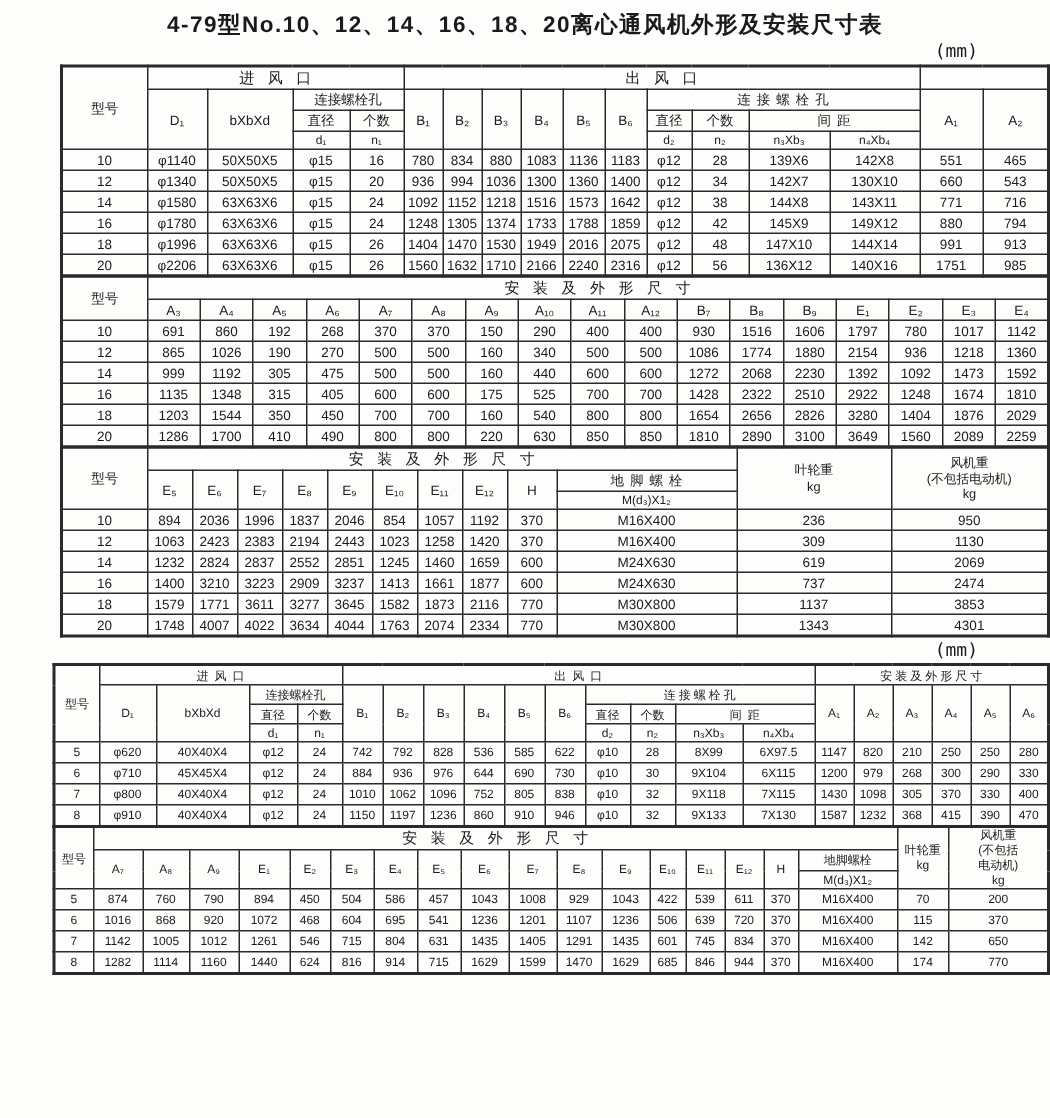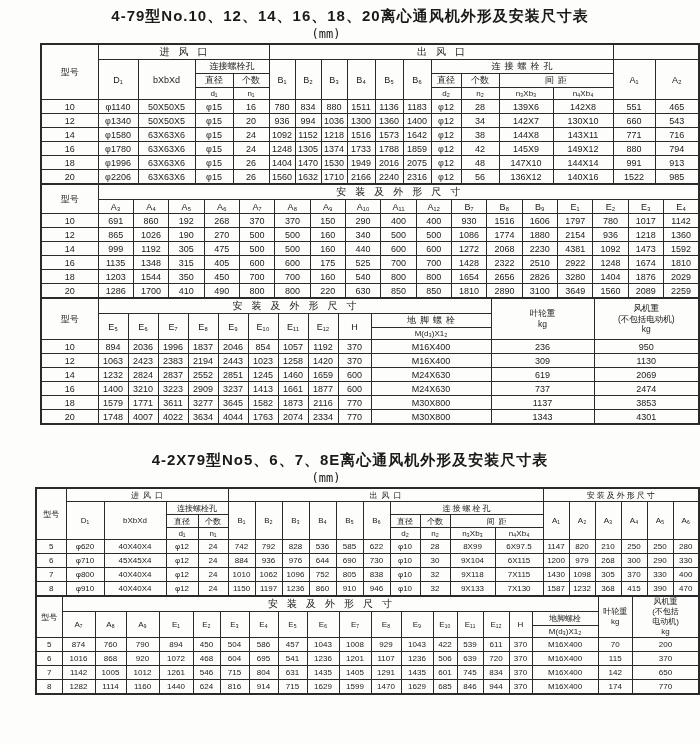--- a/index.html
+++ b/index.html
@@ -1,19 +1,19 @@
 <!DOCTYPE html>
 <html><head>
 <meta charset="utf-8">
 <style>
   html,body { margin:0; padding:0; background:#f4f4f2; }
   body { width:700px; height:745px; font-family:"Liberation Sans","DejaVu Sans",sans-serif; color:#1a1a1a; }
   .page { position:relative; width:700px; height:745px; background:#fdfdfb; overflow:hidden; }
   .title { text-align:center; font-size:15px; font-weight:bold; margin:7px 0 1px 0; letter-spacing:1px; }
-  .unit { text-align:center; font-size:12px; margin:1px 48px 2px 0; font-family:"DejaVu Sans Mono",monospace; }
+  .unit { text-align:right; font-size:12px; margin:1px 48px 2px 0; font-family:"DejaVu Sans Mono",monospace; }
   table { border-collapse:collapse; table-layout:fixed; border:2px solid #2a2a2a; }
   .t1 { width:658px; margin-left:40px; }
   .t2 { width:663px; margin-left:35px; }
   .stackdown { margin-top:-2px; }
   th,td { border:1px solid #2a2a2a; text-align:center; vertical-align:middle; padding:0 1px; font-weight:normal; overflow:hidden; white-space:nowrap; }
   .t1 th { font-size:9px; height:13px; }
   .t2 th { font-size:8px; height:12px; }
   .t1 tbody td { font-size:9px; height:13px; }
   .t2 tbody td { font-size:8px; height:13px; }
   .sub { font-size:8px !important; height:11px !important; }
@@ -91,21 +91,21 @@
     <tbody>
         <tr>
           <td>10</td>
           <td>φ1140</td>
           <td>50X50X5</td>
           <td>φ15</td>
           <td>16</td>
           <td>780</td>
           <td>834</td>
           <td>880</td>
-          <td>1511</td>
+          <td>1083</td>
           <td>1136</td>
           <td>1183</td>
           <td>φ12</td>
           <td>28</td>
           <td>139X6</td>
           <td>142X8</td>
           <td>551</td>
           <td>465</td>
         </tr>
         <tr>
@@ -193,21 +193,21 @@
           <td>1560</td>
           <td>1632</td>
           <td>1710</td>
           <td>2166</td>
           <td>2240</td>
           <td>2316</td>
           <td>φ12</td>
           <td>56</td>
           <td>136X12</td>
           <td>140X16</td>
-          <td>1522</td>
+          <td>1751</td>
           <td>985</td>
         </tr>
       </tbody>
   </table>
 
   <table class="t1 stackdown">
     <colgroup>
       <col style="width:57px">
         <col span="17" style="width:35.35px">
     </colgroup>
@@ -285,21 +285,21 @@
           <td>475</td>
           <td>500</td>
           <td>500</td>
           <td>160</td>
           <td>440</td>
           <td>600</td>
           <td>600</td>
           <td>1272</td>
           <td>2068</td>
           <td>2230</td>
-          <td>4381</td>
+          <td>1392</td>
           <td>1092</td>
           <td>1473</td>
           <td>1592</td>
         </tr>
         <tr>
           <td>16</td>
           <td>1135</td>
           <td>1348</td>
           <td>315</td>
           <td>405</td>
@@ -482,21 +482,20 @@
           <td>2074</td>
           <td>2334</td>
           <td>770</td>
           <td>M30X800</td>
           <td>1343</td>
           <td>4301</td>
         </tr>
       </tbody>
   </table>
 
-  <div class="title" style="margin-top:26px;">4-2X79型No5、6、7、8E离心通风机外形及安装尺寸表</div>
   <div class="unit">(mm)</div>
 
   <table class="t2">
     <colgroup>
       <col style="width:30px">
         <col style="width:38px">
         <col style="width:62px">
         <col style="width:32px">
         <col style="width:30px">
       <col span="6" style="width:27px">

